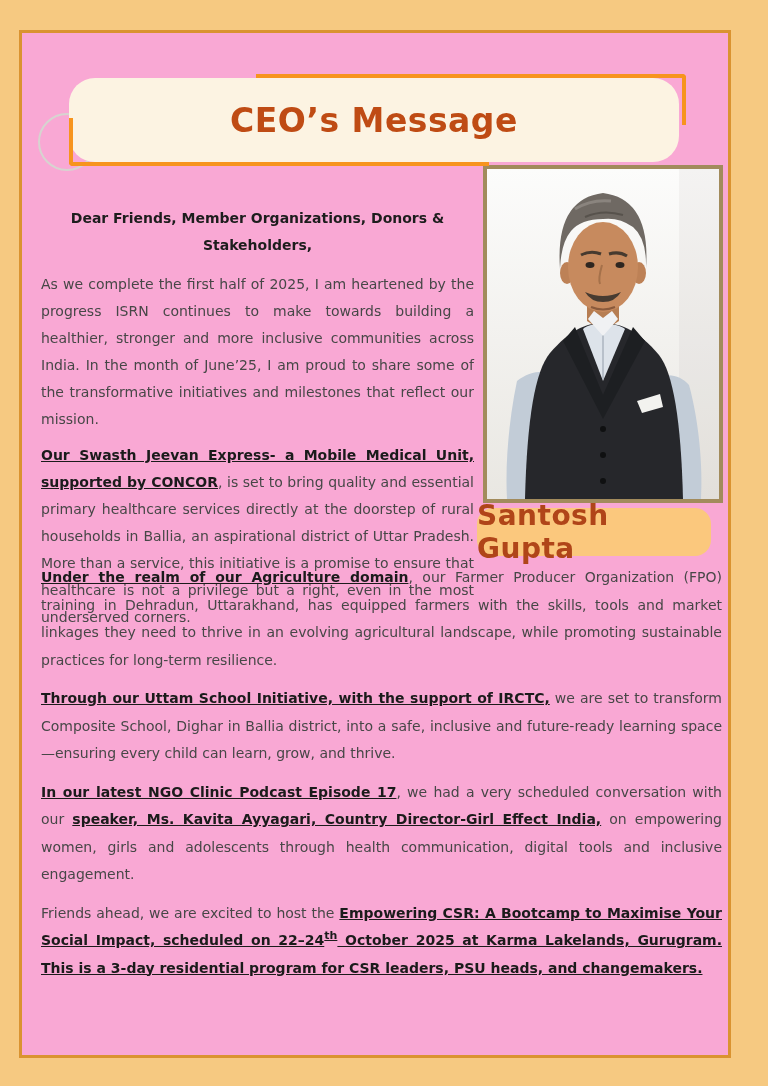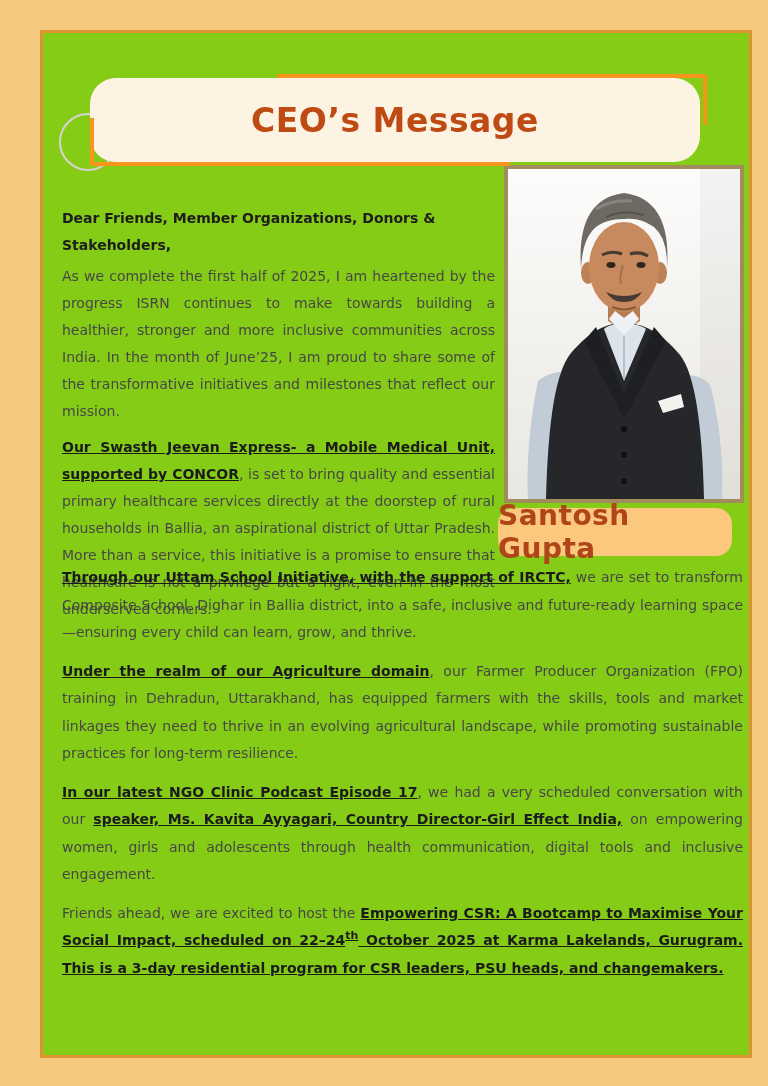--- a/index.html
+++ b/index.html
@@ -4,23 +4,23 @@
 <style>
   * { box-sizing: border-box; margin: 0; padding: 0; }
   html, body { width: 768px; height: 1086px; overflow: hidden; }
   body {
     background: #f6c981;
     font-family: "DejaVu Sans", "Liberation Sans", sans-serif;
     position: relative;
   }
   .page {
     position: absolute;
-    left: 40px; top: 30px;
+    left: 19px; top: 30px;
     width: 712px; height: 1028px;
-    background: #84cc16;
+    background: #f9a8d4;
     border: 3px solid #da9330;
   }
   
   .deco-circle {
     position: absolute;
     left: 16px; top: 80px;
     width: 58px; height: 58px;
     border: 2px solid #d7d4d0;
     border-radius: 50%;
     z-index: 1;
@@ -86,22 +86,22 @@
     position: absolute;
     left: 19px; top: 172px;
     width: 433px;
     z-index: 1;
   }
   .heading {
     font-size: 14px;
     font-weight: bold;
     color: #1d1d1d;
     line-height: 27px;
-    margin-bottom: 4px;
-    text-align: left;
+    margin-bottom: 12px;
+    text-align: center;
   }
   .para {
     font-size: 14px;
     line-height: 27px;
     color: #474747;
     text-align: justify;
     margin-bottom: 9px;
   }
   .para b { color: #1b1b1b; text-decoration: underline; }
   .full-section {
@@ -188,19 +188,19 @@
 
   <div class="col-text">
     <p class="heading">
       <span>Dear Friends, Member Organizations, Donors &amp; Stakeholders,</span><br>
     </p>
     <p class="para"><span>As we complete the first half of 2025, I am heartened by the progress ISRN continues to make towards building a healthier, stronger and more inclusive communities across India. In the month of June’25, I am proud to share some of the transformative initiatives and milestones that reflect our mission.</span></p>
     <p class="para"><b>Our Swasth Jeevan Express- a Mobile Medical Unit, supported by CONCOR</b><span>, is set to bring quality and essential primary healthcare services directly at the doorstep of rural households in Ballia, an aspirational district of Uttar Pradesh. More than a service, this initiative is a promise to ensure that healthcare is not a privilege but a right, even in the most underserved corners.</span></p>
   </div>
 
   <div class="full-section">
+    <p class="para"><b>Under the realm of our Agriculture domain</b><span>, our Farmer Producer Organization (FPO) training in Dehradun, Uttarakhand, has equipped farmers with the skills, tools and market linkages they need to thrive in an evolving agricultural landscape, while promoting sustainable practices for long-term resilience.</span></p>
     <p class="para"><b>Through our Uttam School Initiative, with the support of IRCTC,</b><span> we are set to transform Composite School, Dighar in Ballia district, into a safe, inclusive and future-ready learning space—ensuring every child can learn, grow, and thrive.</span></p>
-    <p class="para"><b>Under the realm of our Agriculture domain</b><span>, our Farmer Producer Organization (FPO) training in Dehradun, Uttarakhand, has equipped farmers with the skills, tools and market linkages they need to thrive in an evolving agricultural landscape, while promoting sustainable practices for long-term resilience.</span></p>
     <p class="para"><b>In our latest NGO Clinic Podcast Episode 17</b><span>, we had a very scheduled conversation with our </span><b>speaker, Ms. Kavita Ayyagari, Country Director-Girl Effect India,</b><span> on empowering women, girls and adolescents through health communication, digital tools and inclusive engagement.</span></p>
     <p class="para"><span>Friends ahead, we are excited to host the </span><b>Empowering CSR: A Bootcamp to Maximise Your Social Impact, scheduled on 22–24</b><sup><b>th</b></sup><b> October 2025 at Karma Lakelands, Gurugram. This is a 3-day residential program for CSR leaders, PSU heads, and changemakers.</b></p>
   </div>
 
 </div>
 
 </body></html>

